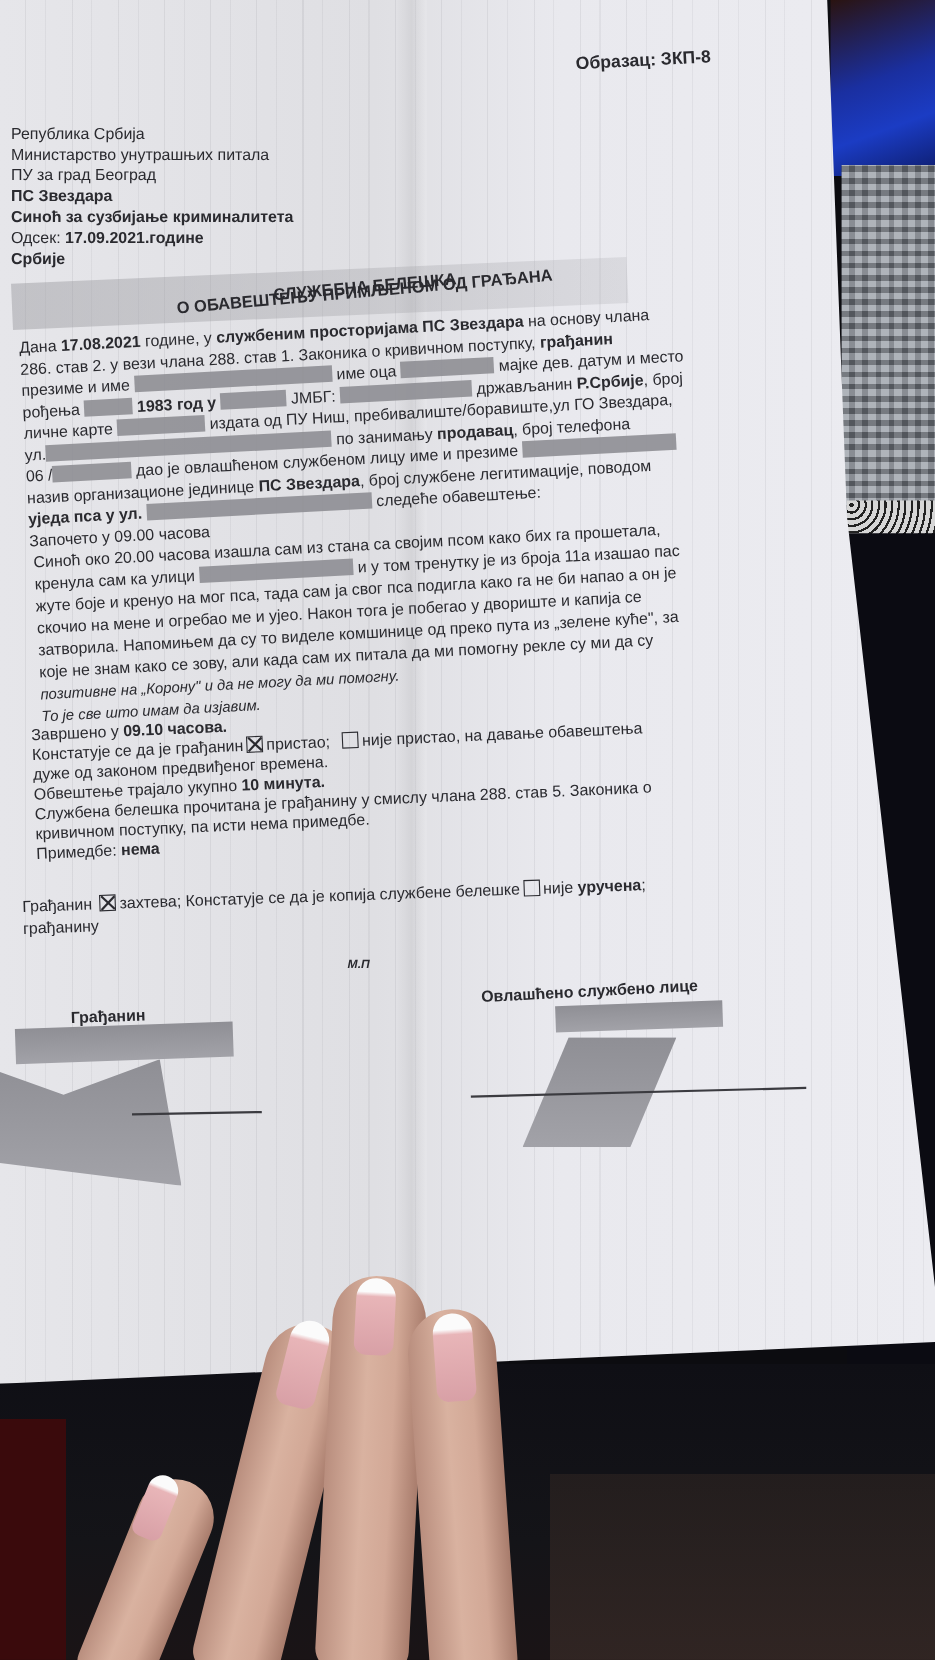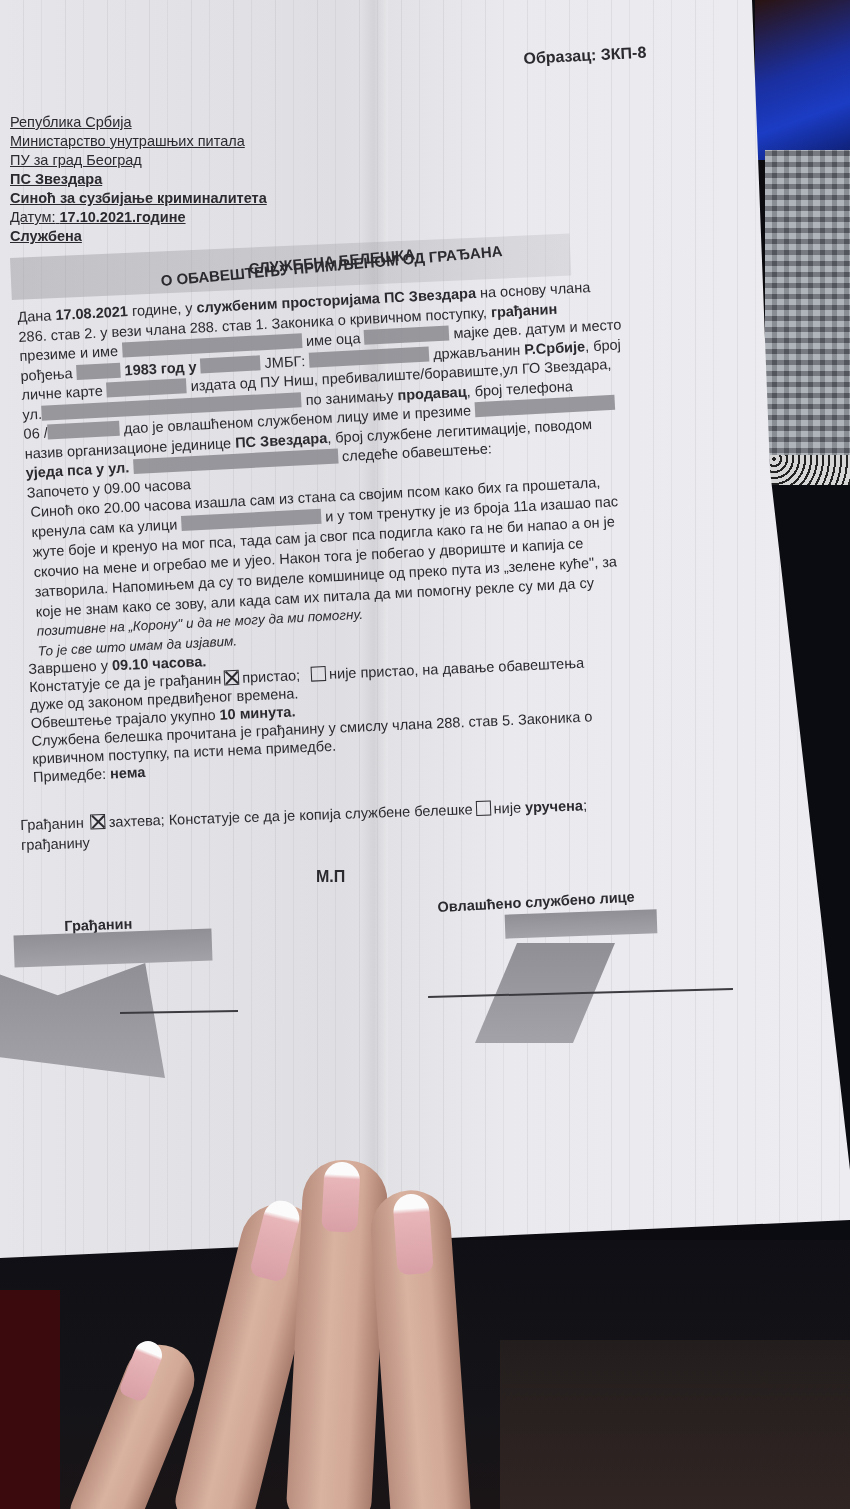--- a/index.html
+++ b/index.html
@@ -79,21 +79,21 @@
       position: absolute;
       white-space: nowrap;
       line-height: 18px;
     }
     .b { font-weight: bold; }
 
     .form-code {
       left: 523px; top: 50px; font-size: 16px; font-weight: bold;
       transform: rotate(-3deg); transform-origin: left top;
     }
-    .header-block { left: 10px; top: 113px; text-decoration: underline; }
+    .header-block { left: 10px; top: 113px; }
     .header-block .line { position: static; display: block; line-height: 19px; font-size: 14.5px; }
 
     .title-band {
       position: absolute; left: 10px; top: 258px; width: 560px; height: 42px;
       background: linear-gradient(90deg, rgba(150,150,155,0.45), rgba(170,170,175,0.25));
       transform: rotate(-2.5deg); transform-origin: left top;
     }
     .title1 { left: 248px; top: 260px; font-weight: bold; font-size: 15px; transform: rotate(-5deg); transform-origin: left top; }
     .title2 { left: 160px; top: 272px; font-weight: bold; font-size: 15px; transform: rotate(-5deg); transform-origin: left top; }
 
@@ -132,21 +132,21 @@
     }
     .checkbox.checked::before { transform: rotate(45deg); }
     .checkbox.checked::after { transform: rotate(-45deg); }
 
     .copy-line {
       position: absolute; left: 20px; top: 815px;
       transform: rotate(-2deg); transform-origin: left top;
     }
     .copy-line .row { display: block; white-space: nowrap; line-height: 20px; font-size: 14.5px; }
 
-    .mp { left: 316px; top: 868px; font-weight: bold; font-size: 16px; }
+    .mp { left: 316px; top: 868px; font-weight: bold; font-size: 11px; font-style: italic; }
     .sig-citizen-label { left: 64px; top: 917px; font-weight: bold; font-size: 14.5px; transform: rotate(-2deg); transform-origin: left top; }
     .sig-officer-label { left: 437px; top: 898px; font-weight: bold; font-size: 14.5px; transform: rotate(-3deg); transform-origin: left top; }
 
     .redact-block {
       position: absolute; background: linear-gradient(180deg, #8f8f95, #a2a2a8);
     }
     .sig-line {
       position: absolute; height: 1.5px; background: #3b3b40;
     }
 
@@ -180,22 +180,22 @@
 <div class="doc">
 
   <div class="line form-code">Образац: ЗКП-8</div>
 
   <div class="line header-block">
     <span class="line">Република Србија</span>
     <span class="line">Министарство унутрашњих питала</span>
     <span class="line">ПУ за град Београд</span>
     <span class="line b">ПС Звездара</span>
     <span class="line b">Синоћ за сузбијање криминалитета</span>
-    <span class="line"><span>Датум:</span> <span class="b">17.10.2021.године</span></span>
-    <span class="line b">Службена</span>
+    <span class="line"><span>Одсек:</span> <span class="b">17.09.2021.године</span></span>
+    <span class="line b">Србије</span>
   </div>
 
   <div class="title-band"></div>
   <div class="line title1">СЛУЖБЕНА БЕЛЕШКА</div>
   <div class="line title2">О ОБАВЕШТЕЊУ ПРИМЉЕНОМ ОД ГРАЂАНА</div>
 
   <div class="body-para">
     <span class="row"><span>Дана </span><span class="b">17.08.2021</span><span> године, у </span><span class="b">службеним просторијама ПС Звездара</span><span> на основу члана</span></span>
     <span class="row"><span>286. став 2. у вези члана 288. став 1. Законика о кривичном поступку, </span><span class="b">грађанин</span></span>
     <span class="row"><span>презиме и име</span> <span class="redact" style="width:180px"></span> <span>име оца</span> <span class="redact" style="width:85px"></span> <span>мајке дев. датум и место</span></span>

